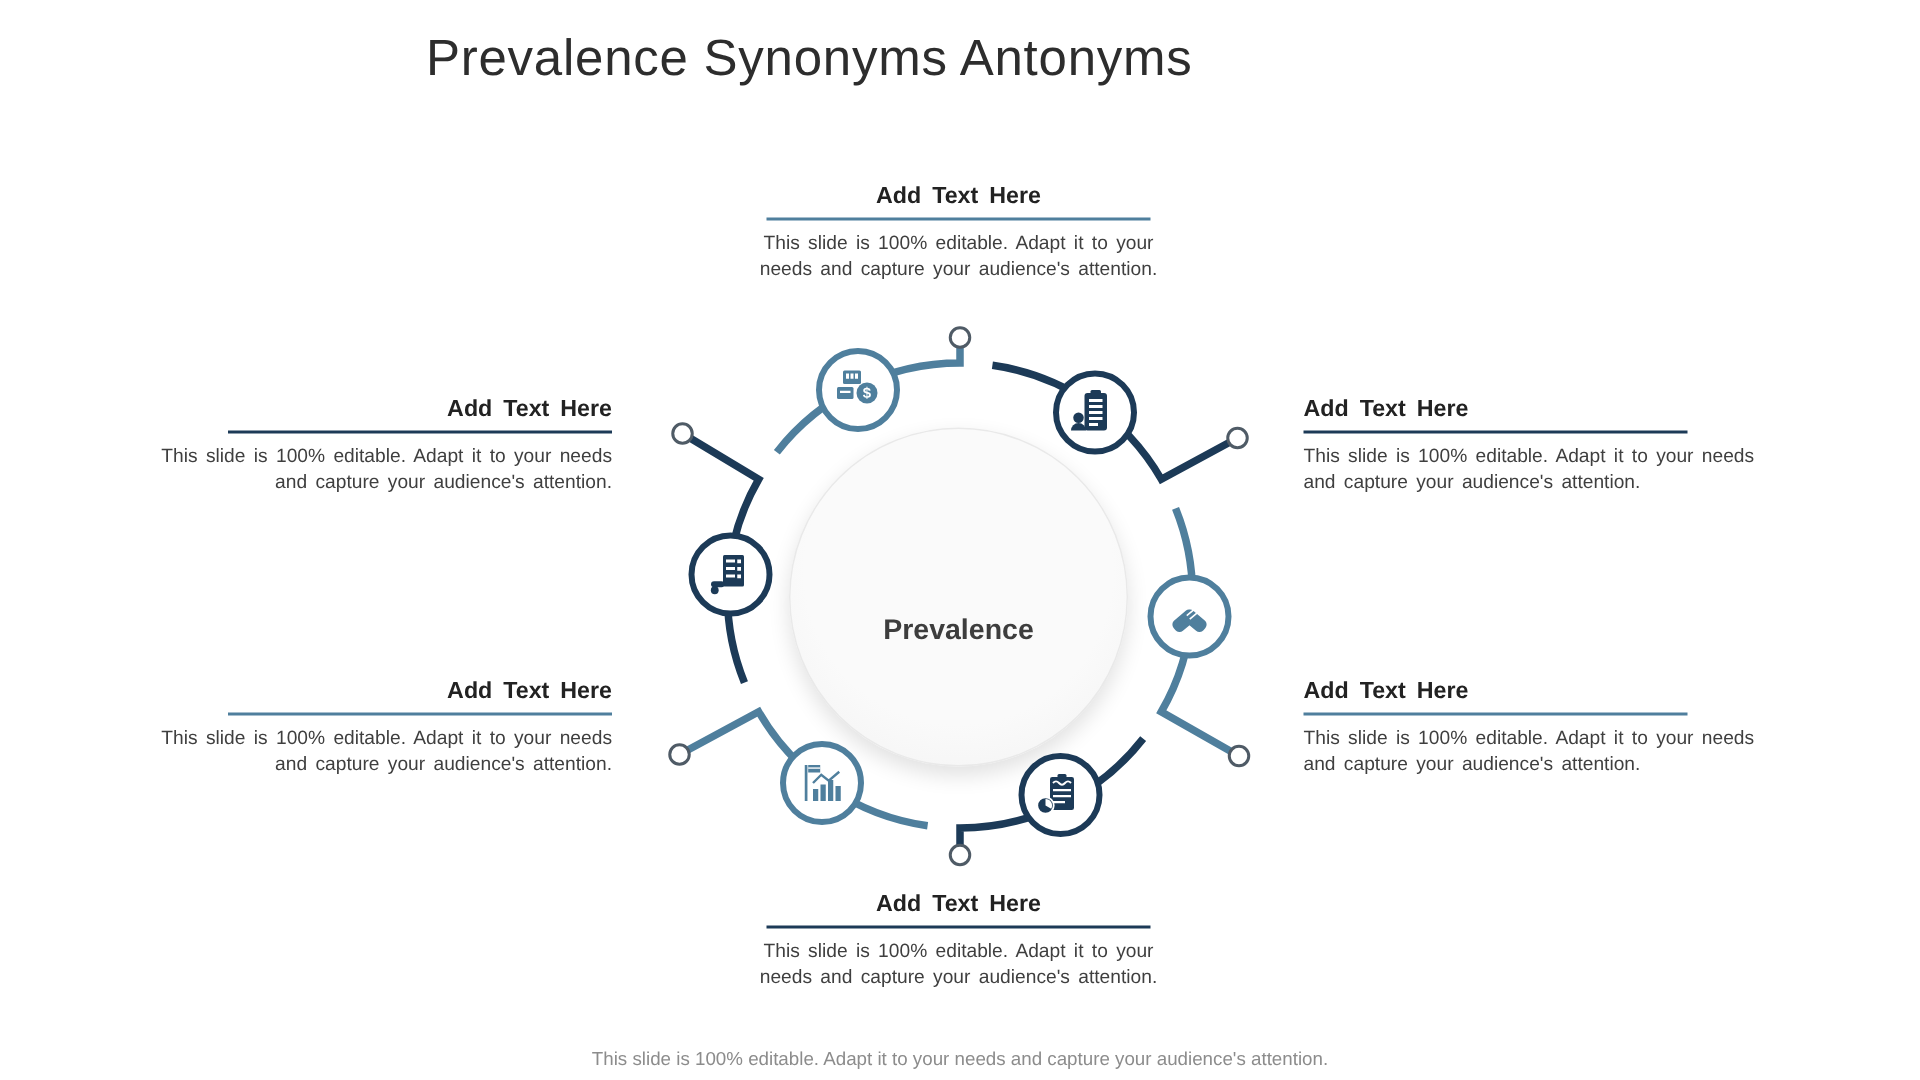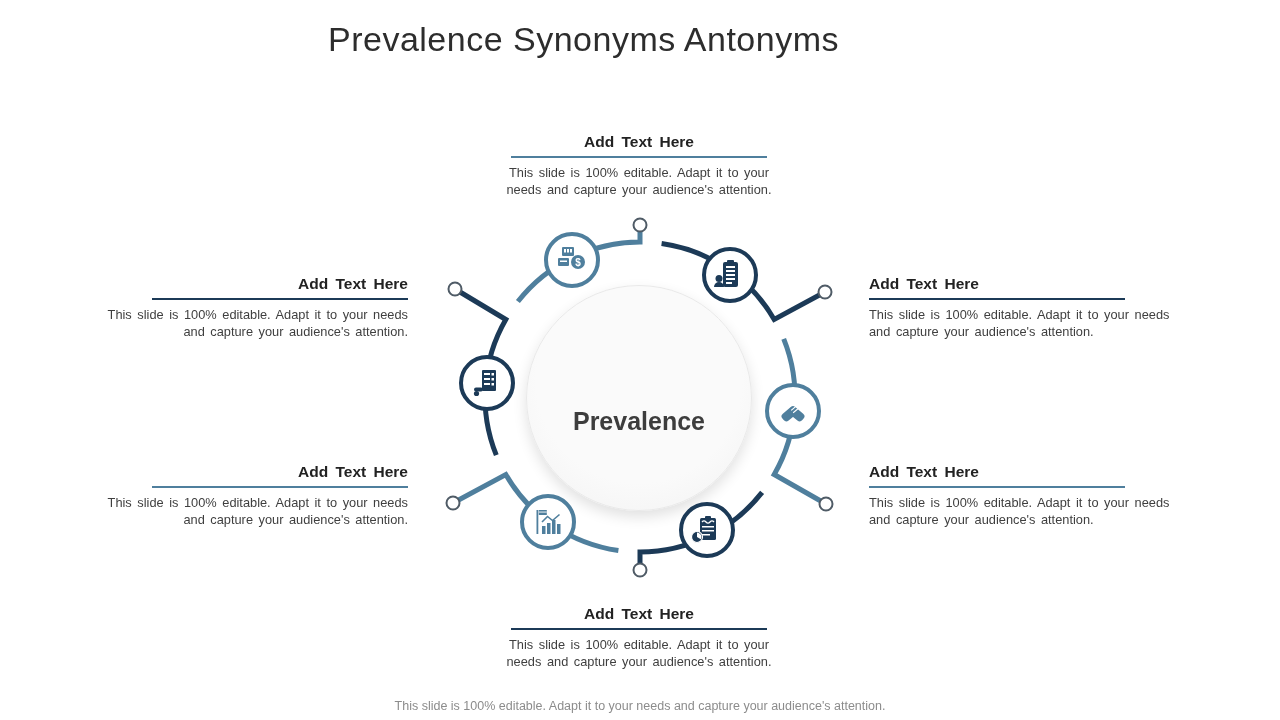--- a/index.html
+++ b/index.html
@@ -1,23 +1,23 @@
 <!DOCTYPE html>
 <html><head>
 <meta charset="utf-8">
 <style>
   html,body{margin:0;padding:0;}
   body{font-family:"Liberation Sans", sans-serif; background:#ffffff;}
   .slide{position:relative;width:1280px;height:720px;background:#ffffff;overflow:hidden;}
 
   .title{position:absolute;top:20px;left:0;width:1079px;text-align:center;
-         font-size:34px;font-weight:400;color:#2d2d2d;letter-spacing:0.5px;margin-left:44px;}
+         font-size:34px;font-weight:400;color:#2d2d2d;letter-spacing:0.5px;}
 
   
-  .tblock{position:absolute;margin-top:11px;}
+  .tblock{position:absolute;}
   .tblock .heading{font-size:15.5px;font-weight:bold;color:#222;word-spacing:3px;margin:0 0 5px 0;}
   .tblock .rule{height:2px;margin:0 0 7px 0;}
   .tblock .body{font-size:12.8px;line-height:16.5px;color:#3f3f3f;word-spacing:2px;margin:0;}
 
   .tb-top,.tb-bottom{width:280px;left:499px;text-align:center;}
   .tb-top{top:122px;} .tb-bottom{top:594px;}
   .tb-top .rule,.tb-bottom .rule{width:256px;margin-left:auto;margin-right:auto;}
 
   .tb-left{width:322px;left:86px;text-align:right;}
   .tb-right{width:322px;left:869px;text-align:left;}
@@ -28,21 +28,21 @@
   .footer{position:absolute;top:699px;left:0;width:1280px;text-align:center;
           font-size:12.5px;color:#8c8c8c;}
 
   
   .center-circle{position:absolute;left:526px;top:285px;width:224px;height:224px;border-radius:50%;
                  background:radial-gradient(circle at 50% 42%,#fafafa 60%,#f1f1f1 100%);
                  border:1px solid #e9e9e9;
                  box-shadow:0 6px 14px rgba(0,0,0,0.12);
                  display:flex;flex-direction:column;align-items:center;justify-content:center;
                  text-align:center;z-index:1;}
-  .center-circle .line{font-size:25px;font-weight:bold;color:#3d3d3d;line-height:24px;word-spacing:2px;margin-top:45px;}
+  .center-circle .line{font-size:19px;font-weight:bold;color:#3d3d3d;line-height:24px;word-spacing:2px;margin-top:45px;}
 
   svg.diagram{position:absolute;left:0;top:0;z-index:2;}
 
   .fill-navy{fill:#1c3a57;} .fill-steel{fill:#4f7f9d;}
   .stroke-navy{stroke:#1c3a57;} .stroke-steel{stroke:#4f7f9d;}
   .arc{fill:none;stroke-width:5;stroke-linejoin:miter;}
   .node-ring{fill:#ffffff;stroke-width:4;}
   .endpoint{fill:#ffffff;stroke:#4f5b66;stroke-width:2;}
 </style>
 </head>

